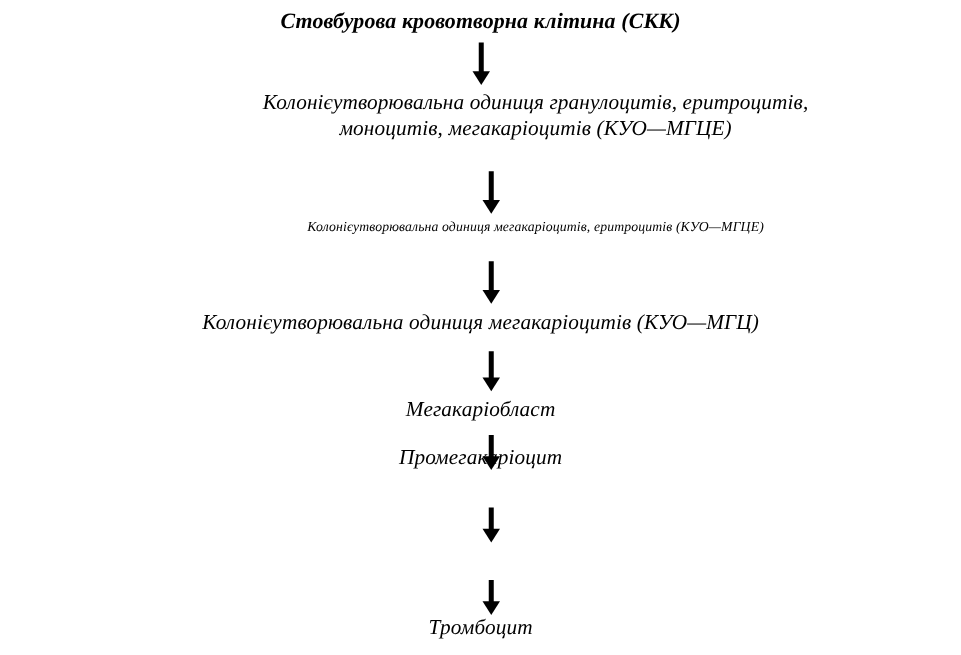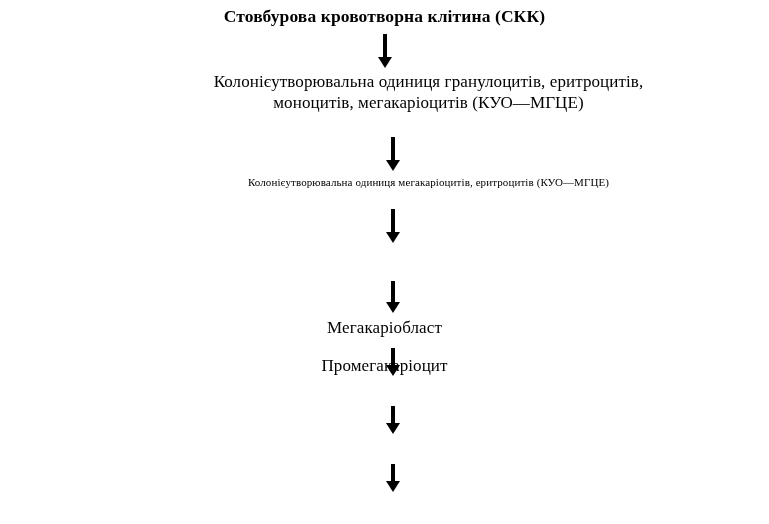--- a/index.html
+++ b/index.html
@@ -12,20 +12,21 @@
     background: #ffffff;
     font-family: "Liberation Serif", serif;
     color: #000000;
     overflow: hidden;
   }
   .diagram {
     position: relative;
     width: 755px;
     height: 524px;
     box-sizing: border-box;
+    font-style: italic;
   }
   .node {
     position: absolute;
     left: 0;
     width: 769px;
     text-align: center;
     line-height: 1.22;
     font-size: 17px;
     letter-spacing: 0.1px;
   }
@@ -86,20 +87,23 @@
 
   <div class="node wide" style="top:176px;">
     <span class="line">Колонієутворювальна одиниця  мегакаріоцитів, еритроцитів (КУО—МГЦЕ)</span>
   </div>
 
   <div class="arrow" style="left:381px; top:209px; height:34px;">
     <div class="shaft" style="height:24px;"></div>
     <div class="head"></div>
   </div>
 
+  <div class="node" style="top:248px;">
+    <span class="line">Колонієутворювальна одиниця мегакаріоцитів (КУО—МГЦ)</span>
+  </div>
 
   <div class="arrow" style="left:381px; top:281px; height:32px;">
     <div class="shaft" style="height:22px;"></div>
     <div class="head"></div>
   </div>
 
   <div class="node" style="top:318px;">
     <span class="line">Мегакаріобласт</span>
   </div>
 
@@ -116,14 +120,17 @@
     <div class="shaft" style="height:18px;"></div>
     <div class="head"></div>
   </div>
 
 
   <div class="arrow" style="left:381px; top:464px; height:28px;">
     <div class="shaft" style="height:18px;"></div>
     <div class="head"></div>
   </div>
 
+  <div class="node" style="top:492px;">
+    <span class="line">Тромбоцит</span>
+  </div>
 
 </div>
 
 </body></html>

